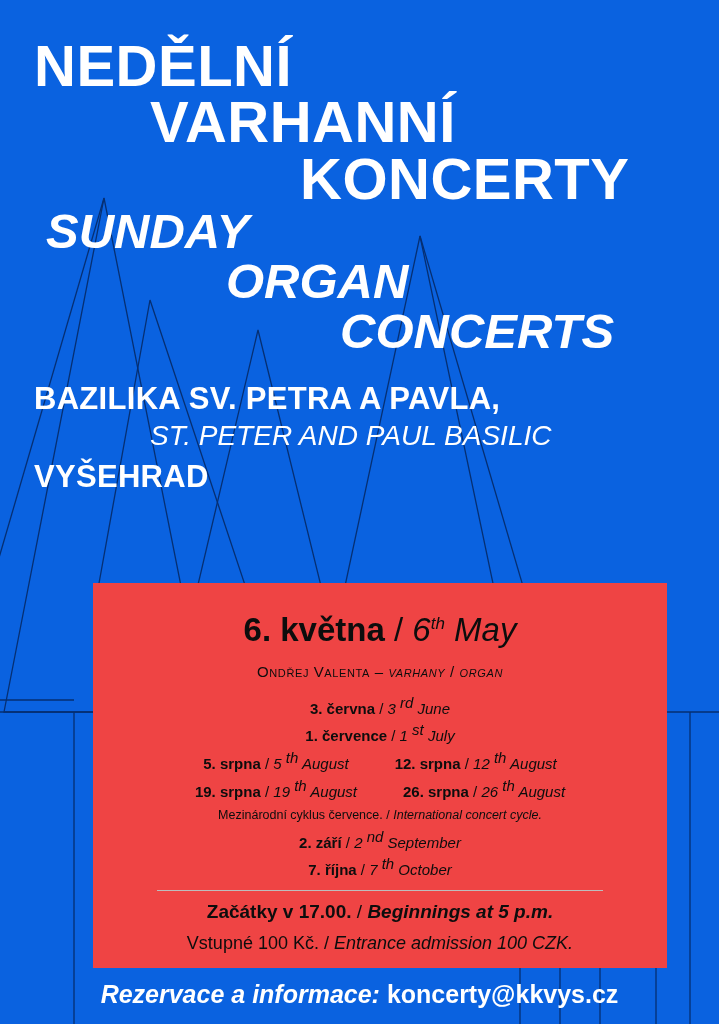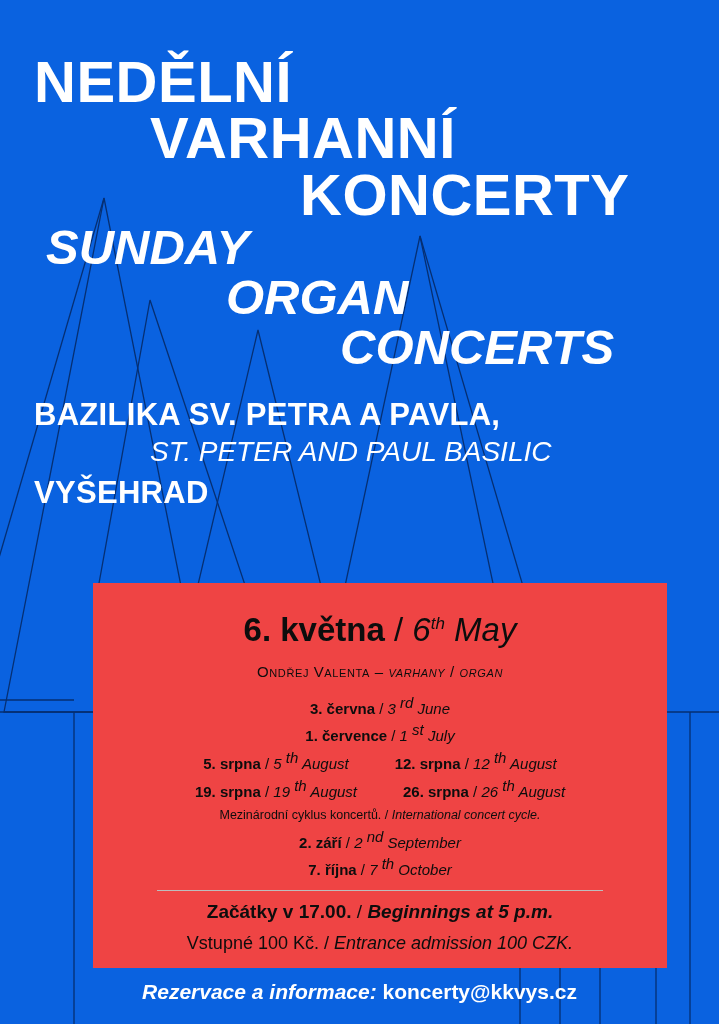--- a/index.html
+++ b/index.html
@@ -15,21 +15,21 @@
   }
   
   .artwork {
     position: absolute; left: 0; top: 0;
     width: 719px; height: 1024px;
     pointer-events: none;
   }
   
   .poster-head {
     position: absolute;
-    left: 0; top: 16px; width: 719px;
+    left: 0; top: 0; width: 719px;
     padding: 38px 30px 0 30px;
     color: #ffffff;
   }
   .title-line {
     font-weight: bold;
     letter-spacing: 0.5px;
     line-height: 0.97;
     white-space: nowrap;
   }
   .t1 { font-size: 58px; text-align: left;  margin-left: 4px; }
@@ -140,21 +140,21 @@
     white-space: nowrap;
   }
   .price .en { font-style: italic; }
 
   
   .footer {
     position: absolute;
     left: 0; top: 980px; width: 719px;
     text-align: center;
     color: #ffffff;
-    font-size: 21px;
+    font-size: 25px;
     white-space: nowrap;
   }
   .footer .lead { font-style: italic; font-weight: bold; }
   .footer .mail { font-weight: bold; }
 </style>
 </head>
 <body>
 
 <svg class="artwork" viewBox="0 0 719 1024" width="719" height="1024" aria-hidden="true">
   <g fill="none" stroke="#062f72" stroke-width="1.3">
@@ -254,21 +254,21 @@
         <span class="en"><span>19</span> <sup>th</sup> <span>August</span></span>
       </span>
       <span class="dt">
         <span class="cz">26. srpna</span>
         <span>/</span>
         <span class="en"><span>26</span> <sup>th</sup> <span>August</span></span>
       </span>
     </div>
 
     <div class="note">
-      <span>Mezinárodní cyklus koncertů.</span>
+      <span>Mezinárodní cyklus července.</span>
       <span>/</span>
       <span class="en">International concert cycle.</span>
     </div>
 
     <div class="row-one">
       <span class="dt">
         <span class="cz">2. září</span>
         <span>/</span>
         <span class="en"><span>2</span> <sup>nd</sup> <span>September</span></span>
       </span>

